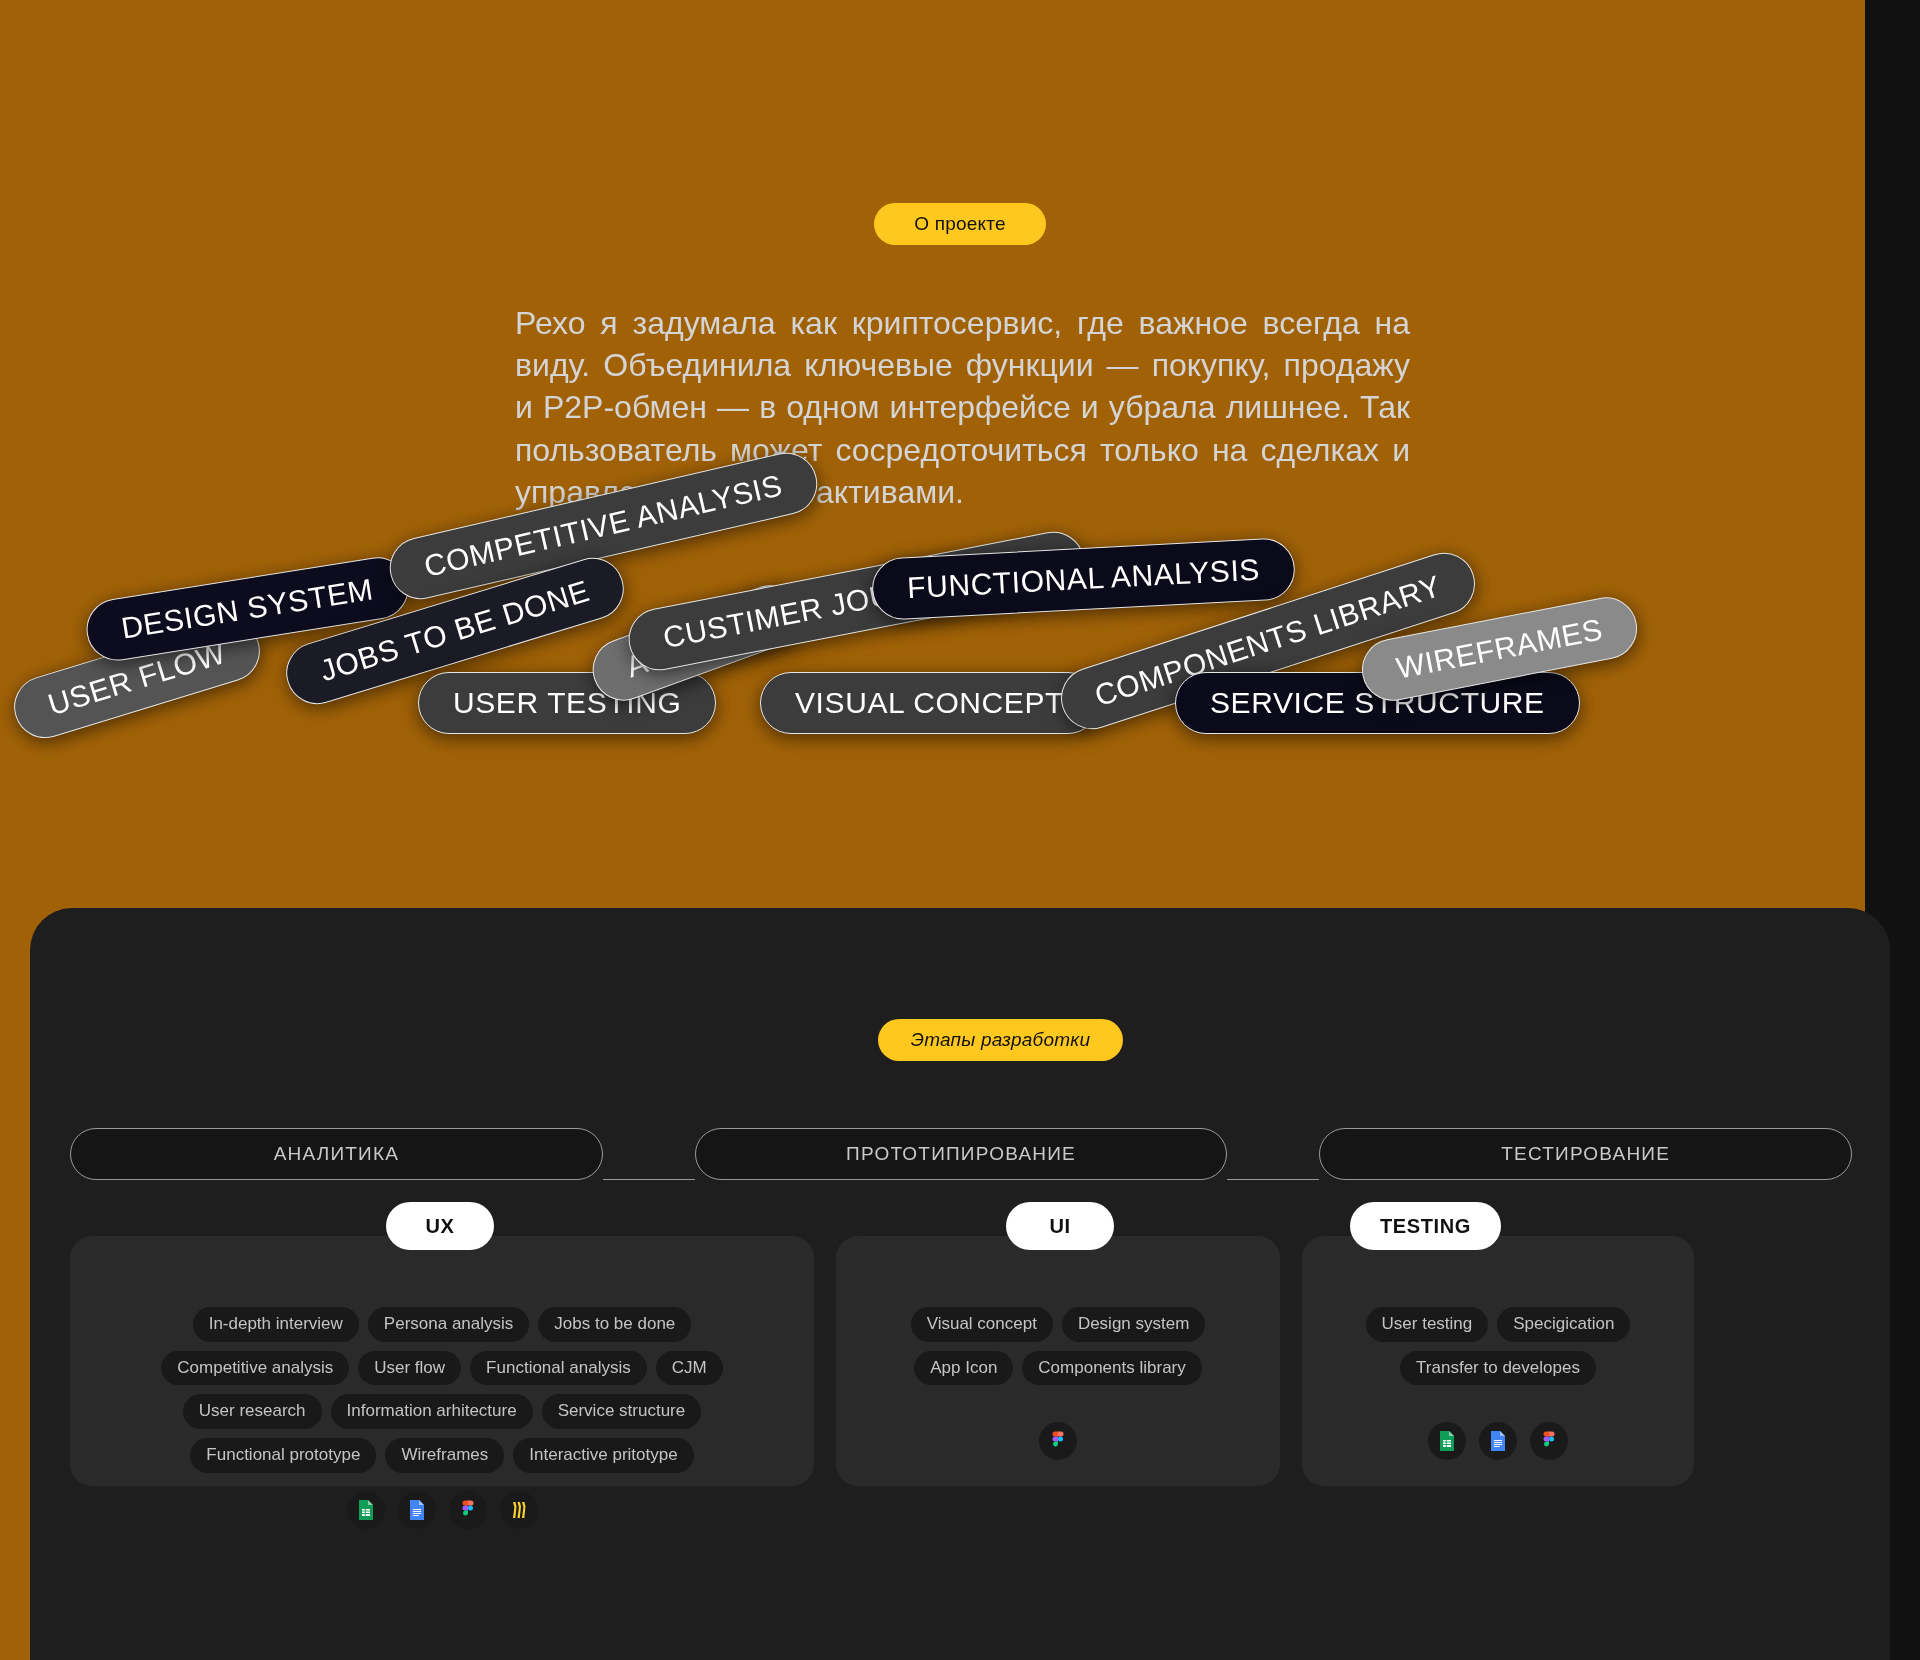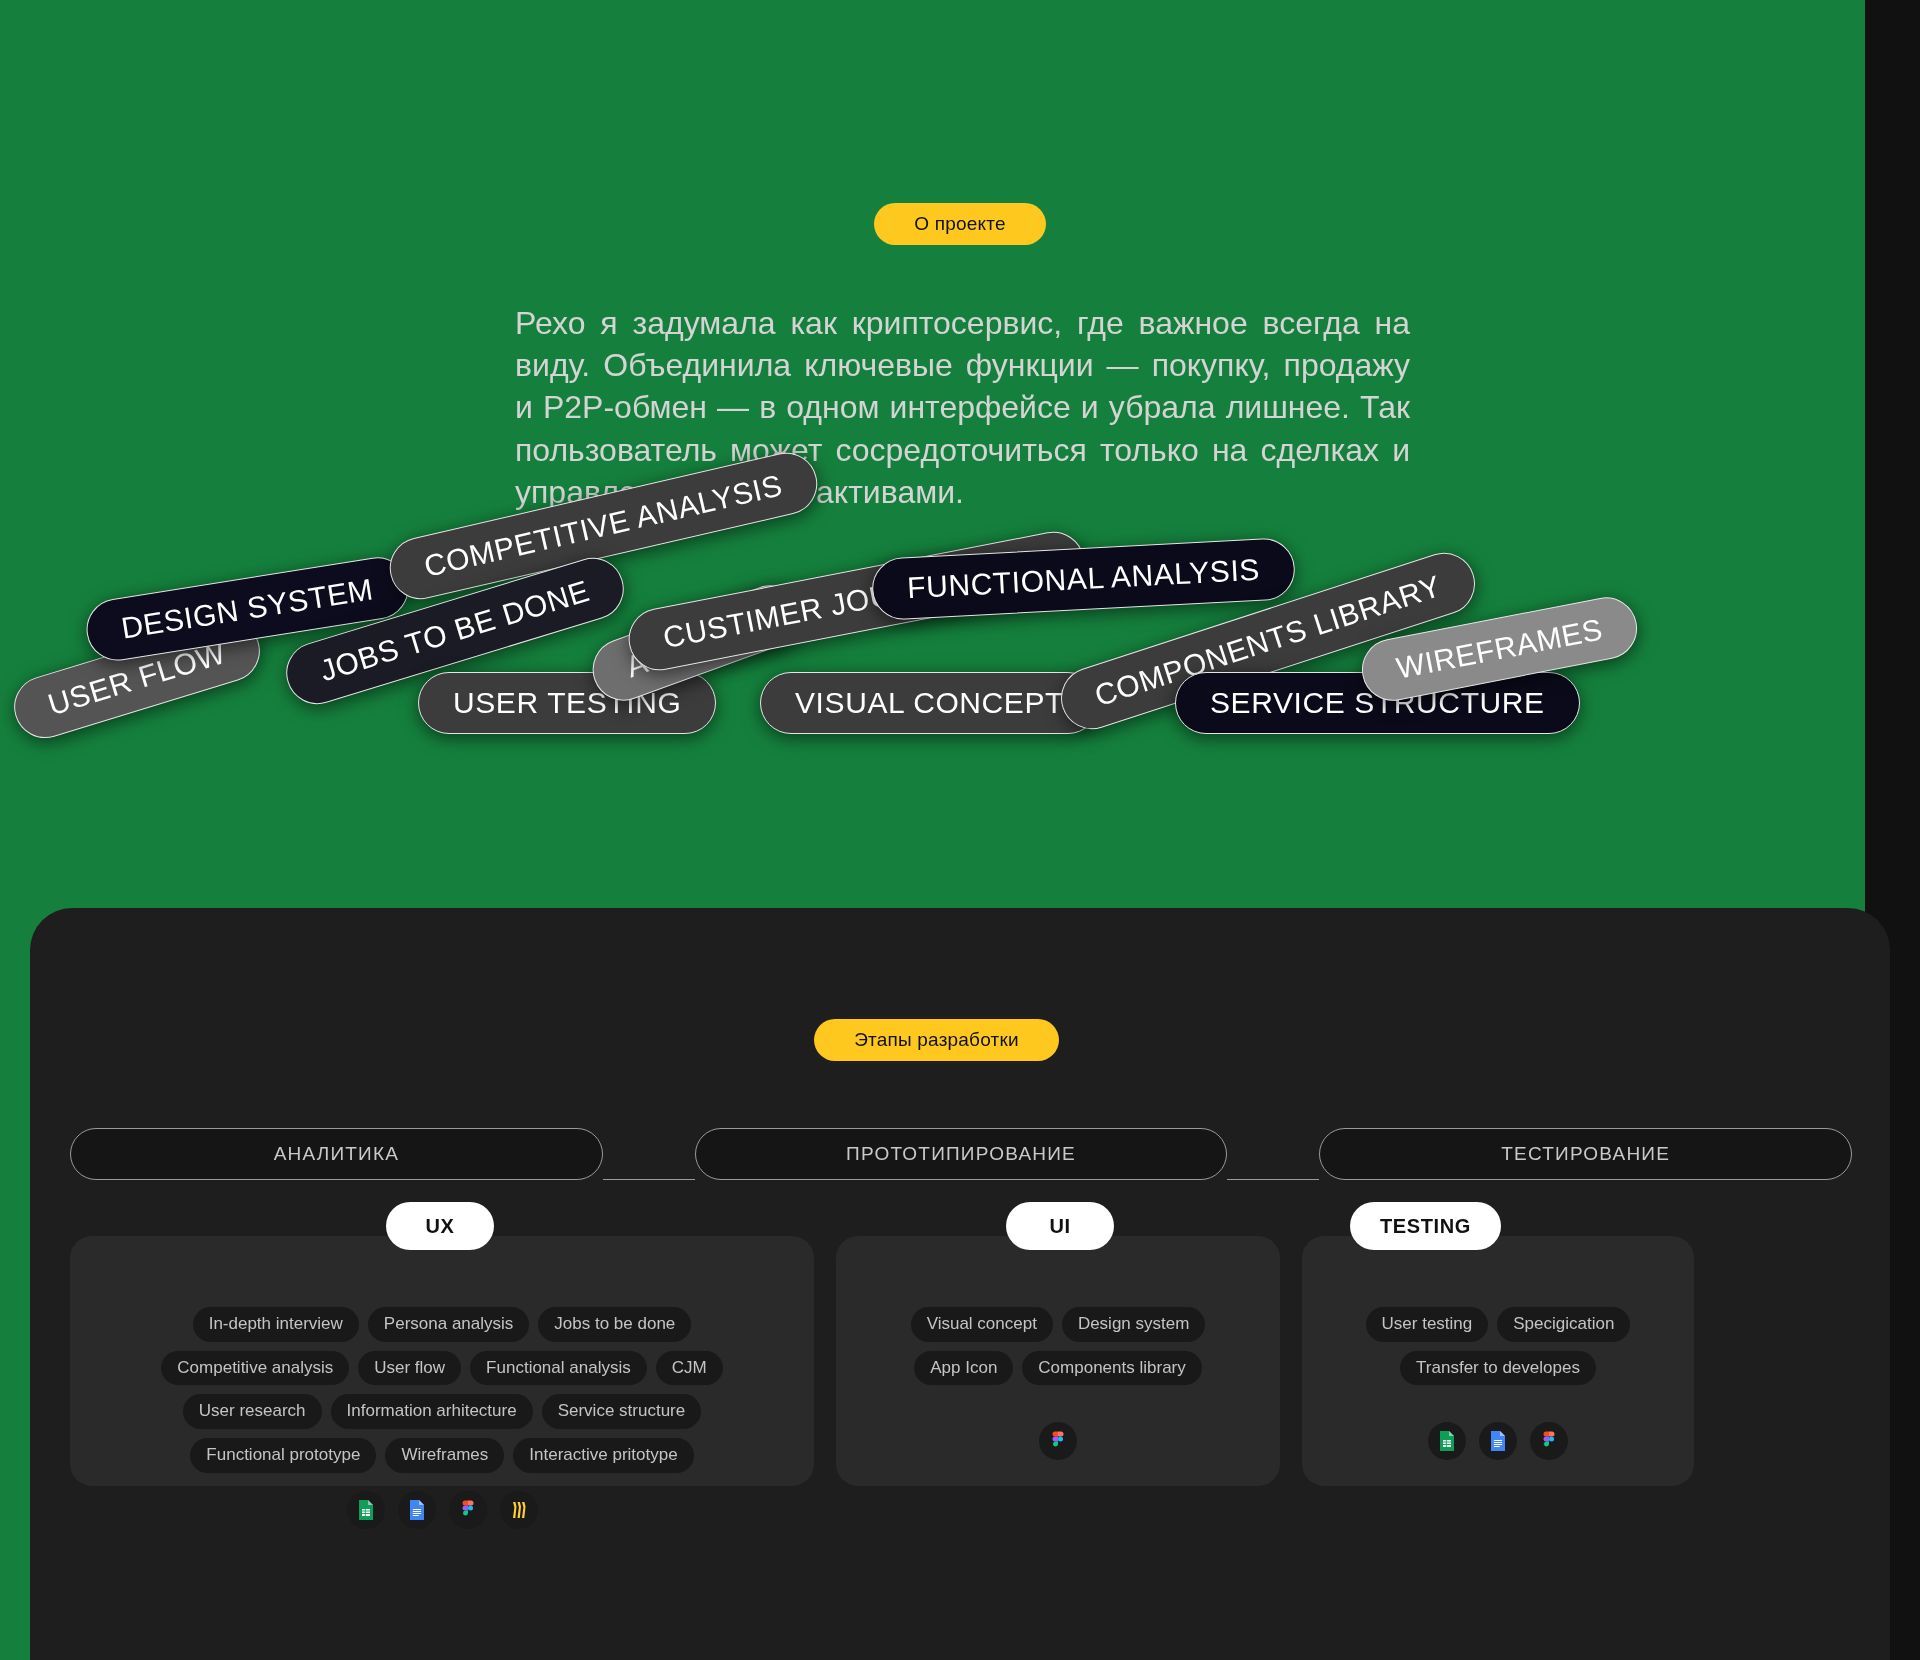--- a/index.html
+++ b/index.html
@@ -2,21 +2,21 @@
 <html><head>
 <meta charset="utf-8">
 <style>
   * { box-sizing: border-box; margin: 0; padding: 0; }
   html, body {
     width: 1920px; height: 1660px;
     background: #111111;
     font-family: "Liberation Sans", sans-serif;
     overflow: hidden;
   }
-  .page { position: relative; width: 1865px; height: 1660px; background: #15803d; }
+  .page { position: relative; width: 1865px; height: 1660px; background: #a16207; }
 
   
   .badge {
     position: absolute;
     background: #FFC81E;
     color: #111111;
     border-radius: 100px;
     font-size: 19px;
     display: flex; align-items: center; justify-content: center;
     letter-spacing: 0.2px;
@@ -186,21 +186,21 @@
       <div class="pill navy" style="left: 1175px; top: 112px; transform: rotate(0deg);">
         <span>SERVICE STRUCTURE</span>
       </div>
       <div class="pill xgray" style="left: 1360px; top: 58px; transform: rotate(-11deg);">
         <span>WIREFRAMES</span>
       </div>
     </div>
 
   <div class="panel">
 
-    <div class="badge" id="stages-badge-inner" style="left:784px; top:111px; width:245px; height:42px;">Этапы разработки</div>
+    <div class="badge" id="stages-badge-inner" style="left:848px; top:111px; width:245px; height:42px;font-style:italic;">Этапы разработки</div>
 
     <div class="stage-row" id="stage-row">
         <div class="stage-chip">
           <span>АНАЛИТИКА</span>
         </div>
         <div class="stage-link"></div>
         <div class="stage-link"></div>
         <div class="stage-chip">
           <span>ПРОТОТИПИРОВАНИЕ</span>
         </div>

